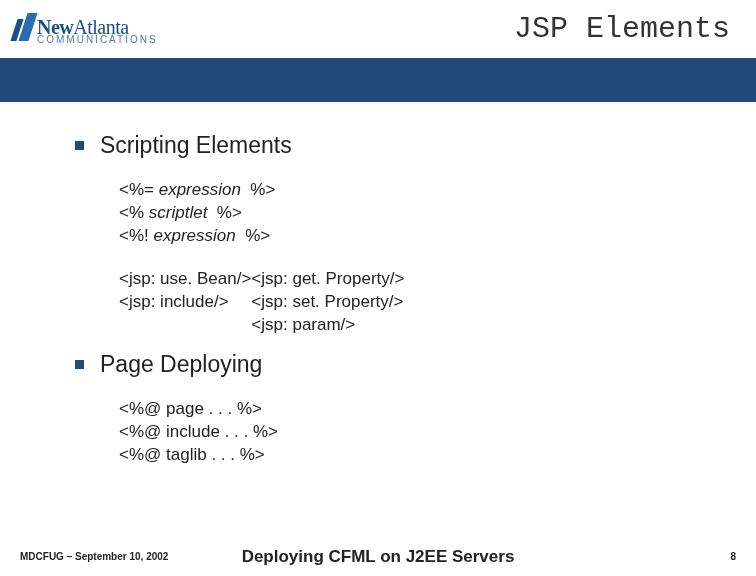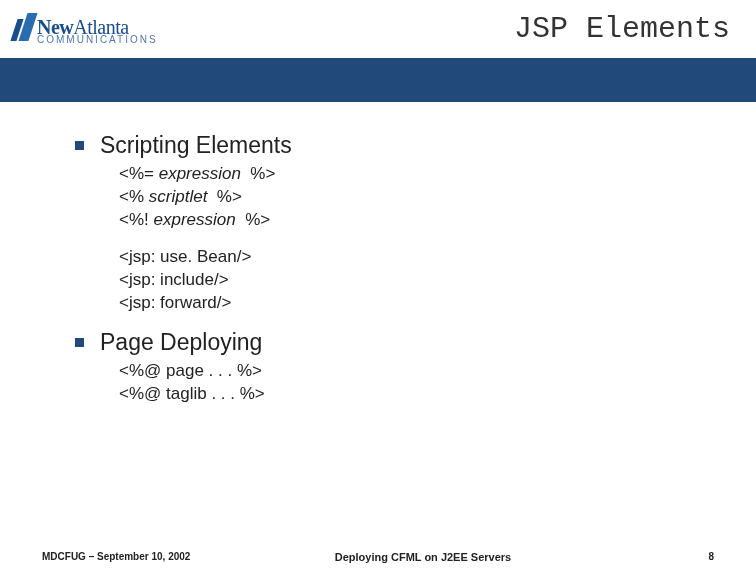--- a/index.html
+++ b/index.html
@@ -73,51 +73,50 @@
     width: 9px;
     height: 9px;
     background: #214a7b;
     flex-shrink: 0;
   }
   .section-title {
     font-size: 23px;
     color: #222;
   }
   .sub-block {
-    margin: 4px 0 14px 44px;
+    margin: 20px 0 14px 44px;
     font-size: 17px;
     color: #222;
     line-height: 1.35;
   }
   .sub-block .row { white-space: pre; }
   .italic { font-style: italic; }
   .two-col {
     display: flex;
   }
   .col { }
   .footer {
     position: absolute;
     bottom: 14px;
     left: 0;
     width: 100%;
     display: flex;
     align-items: center;
     justify-content: space-between;
-    padding: 0 42px;
+    padding: 0 20px;
     font-size: 10px;
     font-weight: bold;
     color: #222;
     font-family: Tahoma, Verdana, sans-serif;
   }
   .footer .center {
     position: absolute;
     left: 50%;
     transform: translateX(-50%);
-    font-size: 11px;
-    margin-left: 45px;
+    font-size: 17px;
   }
 </style>
 </head>
 <body>
 
 <div class="header">
   <div class="logo">
     <div class="logo-mark">
       <div class="bar1"></div>
       <div class="bar2"></div>
@@ -144,31 +143,36 @@
     <div class="row"><span>&lt;%= </span><span class="italic">expression</span><span>  %&gt;</span></div>
     <div class="row"><span>&lt;% </span><span class="italic">scriptlet</span><span>  %&gt;</span></div>
     <div class="row"><span>&lt;%! </span><span class="italic">expression</span><span>  %&gt;</span></div>
   </div>
 
   <div class="sub-block">
     <div class="two-col">
       <div class="col">
         <div class="row">&lt;jsp: use. Bean/&gt;</div>
         <div class="row">&lt;jsp: include/&gt;</div>
-        <div class="row">&lt;jsp: forward/&gt;</div>
+      </div>
+      <div class="col">
+        <div class="row">&lt;jsp: get. Property/&gt;</div>
+        <div class="row">&lt;jsp: set. Property/&gt;</div>
+        <div class="row">&lt;jsp: param/&gt;</div>
       </div>
     </div>
   </div>
 
   <div class="bullet-row">
     <div class="bullet"></div>
     <div class="section-title">Page Deploying</div>
   </div>
   <div class="sub-block">
     <div class="row">&lt;%@ page . . . %&gt;</div>
+    <div class="row">&lt;%@ include . . . %&gt;</div>
     <div class="row">&lt;%@ taglib . . . %&gt;</div>
   </div>
 
 </div>
 
 <div class="footer">
   <div>MDCFUG – September 10, 2002</div>
   <div class="center">Deploying CFML on J2EE Servers</div>
   <div>8</div>
 </div>

